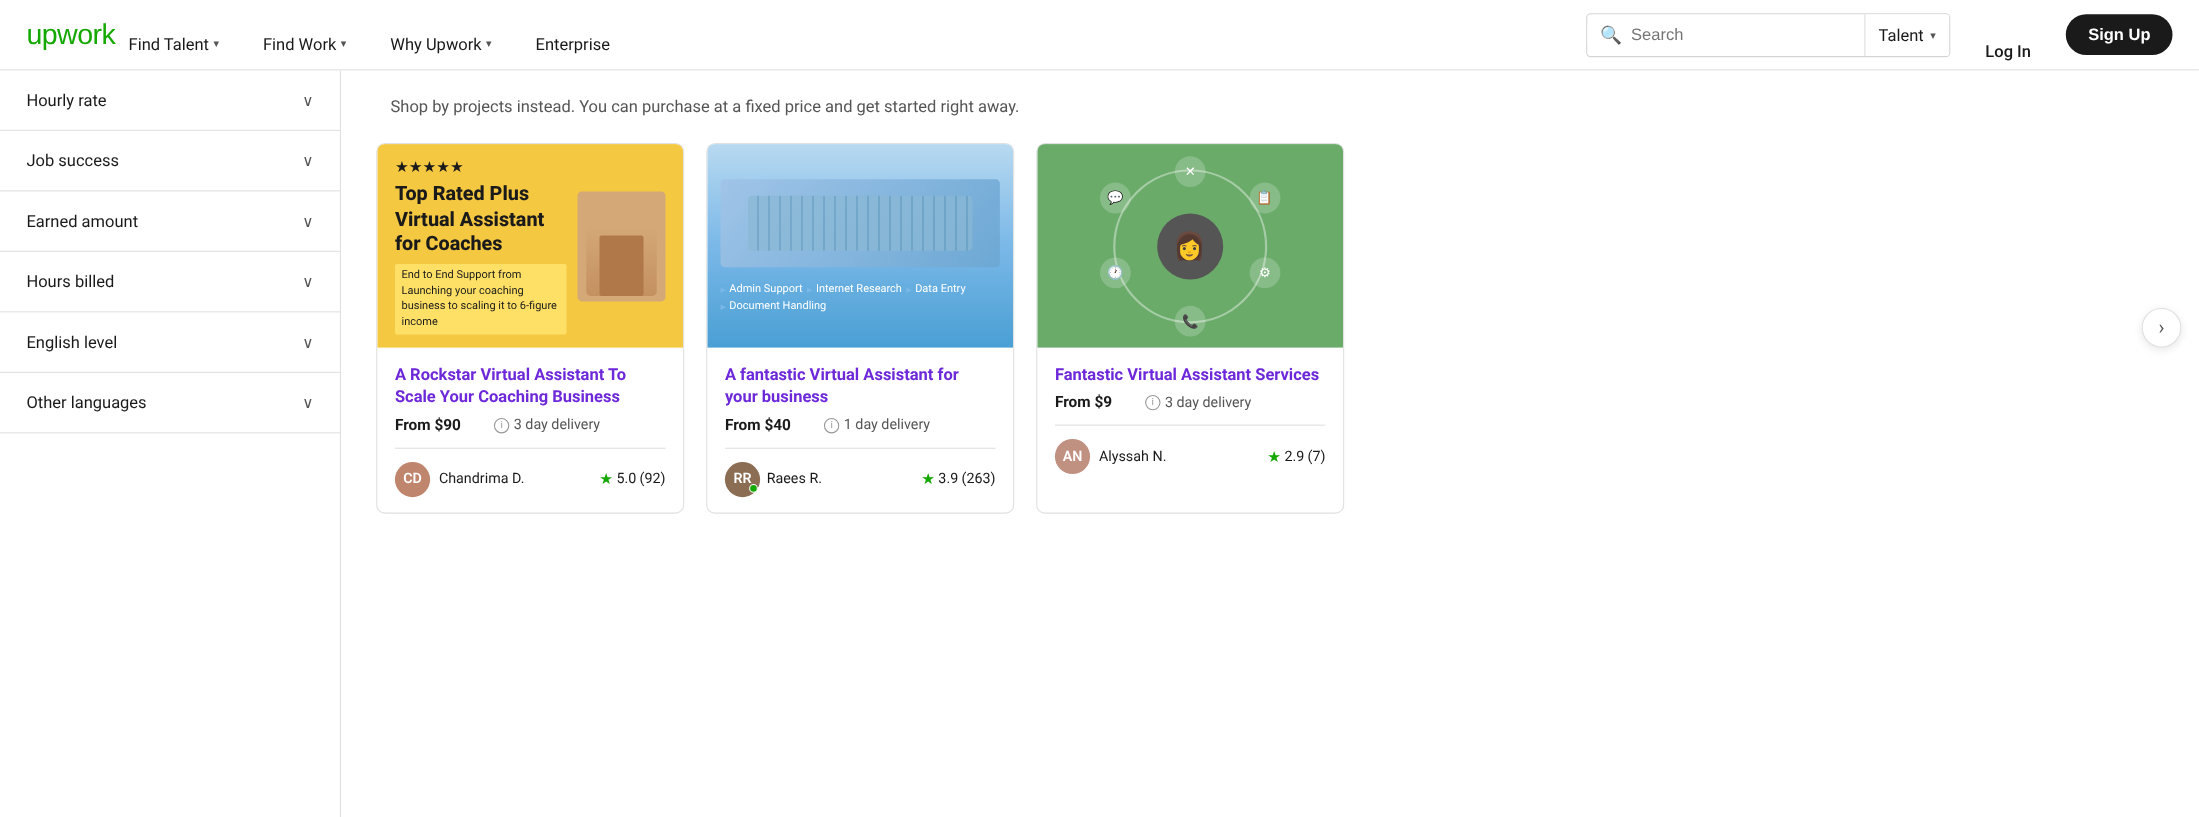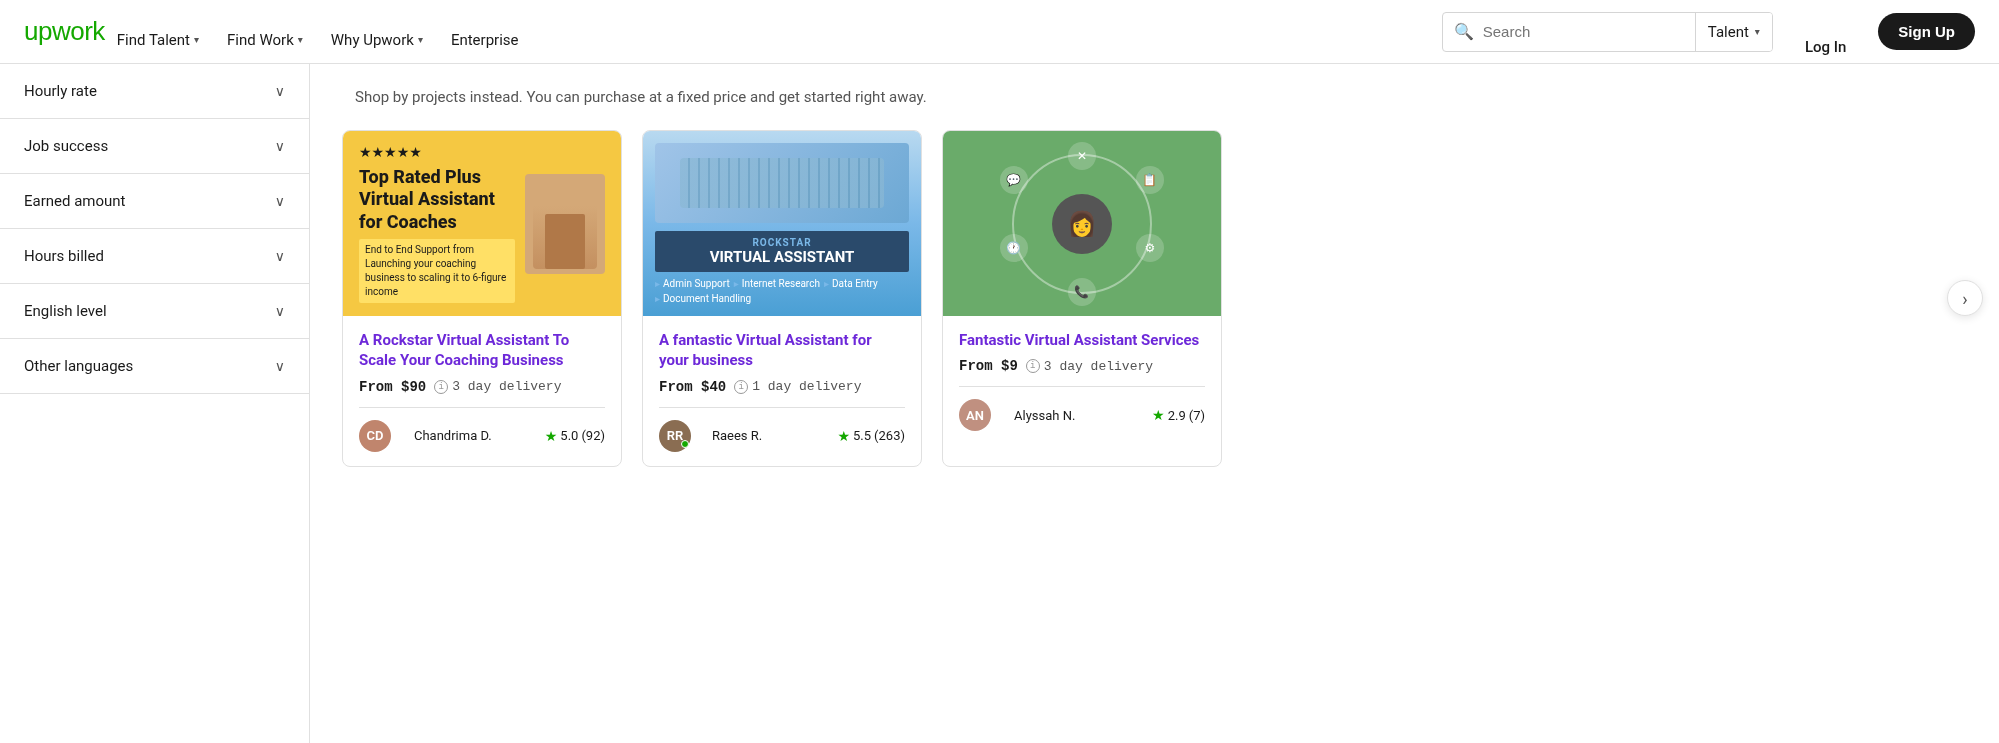--- a/index.html
+++ b/index.html
@@ -12,21 +12,21 @@
       padding: 0 24px;
       height: 64px;
       border-bottom: 1px solid #e0e0e0;
       background: #fff;
       position: sticky;
       top: 0;
       z-index: 100;
     }
     .nav {
       display: flex;
-      gap: 4px;
+      gap: 16px;
       flex: 1;
       margin-top: 16px;
     }
     .nav-item {
       display: flex;
       align-items: center;
       gap: 4px;
       padding: 8px 12px;
       font-size: 15px;
       color: #1a1a1a;
@@ -312,23 +312,22 @@
     .card-title {
       font-size: 15px;
       font-weight: 700;
       color: #6d28d9;
       margin-bottom: 8px;
       line-height: 1.35;
     }
     .card-price-row {
       display: flex;
       align-items: center;
-      gap: 8px;
+      gap: 30px;
       margin-bottom: 12px;
-      font-family: Liberation Mono, monospace;
     }
     .card-price { font-size: 14px; color: #1a1a1a; }
     .card-price strong { font-weight: 700; }
     .card-delivery {
       display: flex;
       align-items: center;
       gap: 4px;
       font-size: 13px;
       color: #555;
     }
@@ -339,21 +338,21 @@
       border-radius: 50%;
       display: inline-flex;
       align-items: center;
       justify-content: center;
       font-size: 9px;
       color: #999;
     }
     .card-footer {
       display: flex;
       align-items: center;
-      gap: 23px;
+      gap: 8px;
       border-top: 1px solid #e0e0e0;
       padding-top: 12px;
     }
     .avatar {
       width: 32px;
       height: 32px;
       border-radius: 50%;
       overflow: hidden;
       flex-shrink: 0;
       display: flex;
@@ -522,24 +521,20 @@
               <span>(92)</span>
             </div>
           </div>
         </div>
       </div>
 
       <div class="card">
         <div class="card-image card-image-2">
           <div class="card2-laptop">
             <div class="keyboard-img"></div>
-          </div>
-          <div class="card2-badge">
-            <div class="card2-badge-title">Rockstar</div>
-            <div style="font-size:15px;">VIRTUAL ASSISTANT</div>
           </div>
           <div class="card2-tags">
             <span class="card2-tag">
                 <span class="tag-arrow">▸</span>
                 <span>Admin Support</span>
               </span>
             <span class="card2-tag">
                 <span class="tag-arrow">▸</span>
                 <span>Internet Research</span>
               </span>
@@ -563,21 +558,21 @@
             </span>
           </div>
           <div class="card-footer">
             <div style="position:relative;display:inline-flex;">
               <div class="avatar avatar-2">RR</div>
               <div class="online-dot"></div>
             </div>
             <span class="freelancer-name">Raees R.</span>
             <div class="rating">
               <span class="star-icon">★</span>
-              <span>5.5</span>
+              <span>3.9</span>
               <span>(263)</span>
             </div>
           </div>
         </div>
       </div>
 
       <div class="card">
         <div class="card-image card-image-3">
           <div class="circle-diagram">
             <div class="center-person">👩</div>

